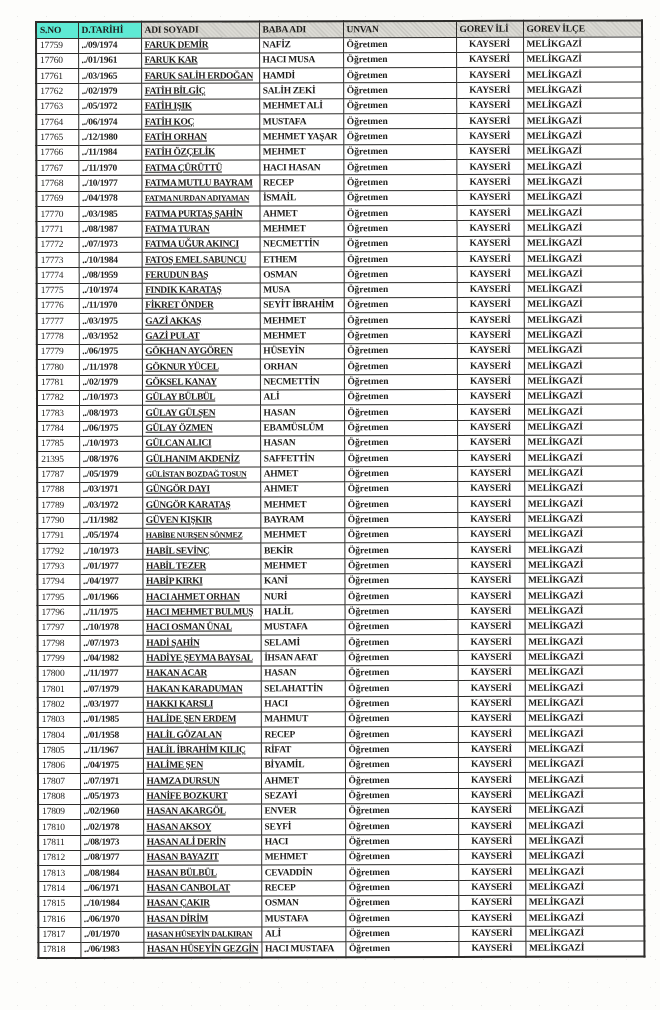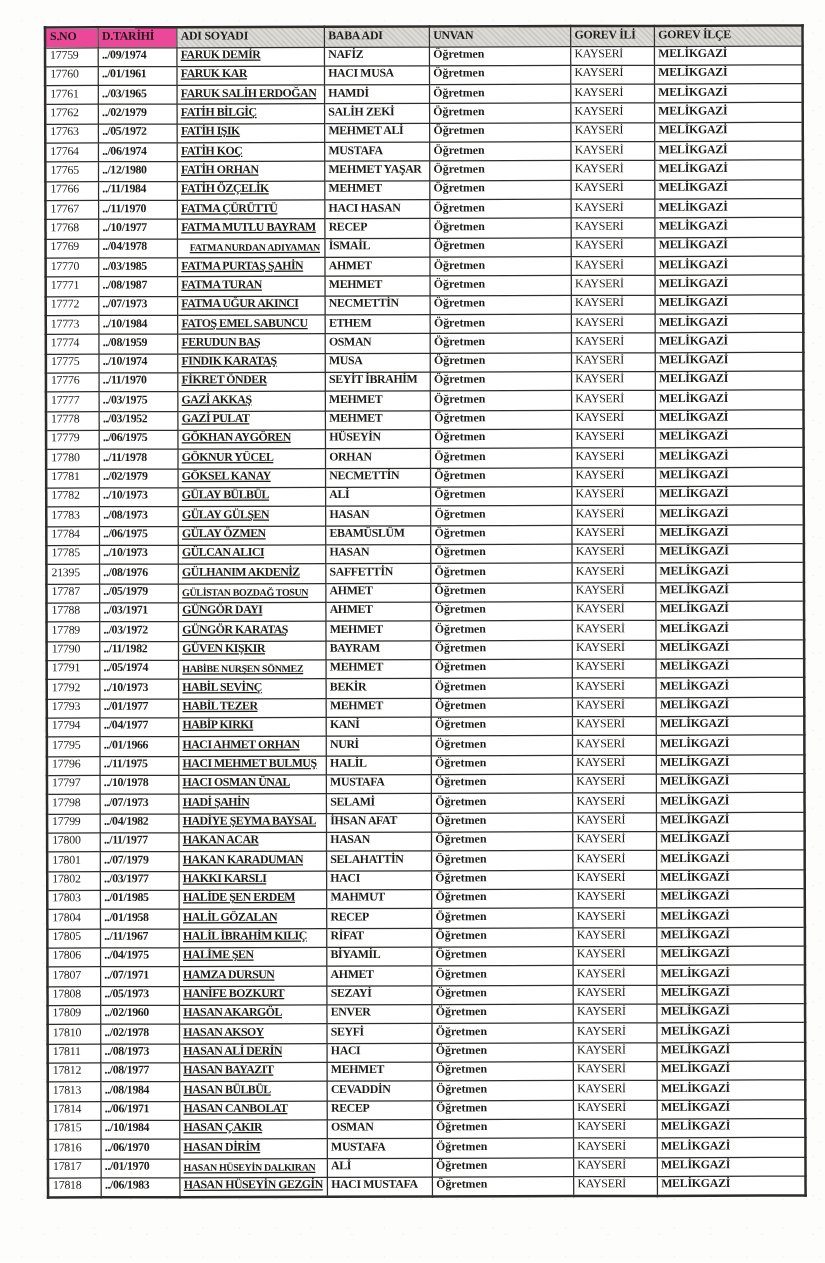--- a/index.html
+++ b/index.html
@@ -63,36 +63,36 @@
   }
   th.shaded {
     background-color: var(--header_shade, #dcdbd5);
     background-image: repeating-linear-gradient(
       45deg,
       rgba(0,0,0,0.10) 0 1px,
       transparent 1px 3px
     );
   }
   th.light {
-    background-color: #ec4899;
+    background-color: #5eead4;
   }
   tbody tr { height: 15.33px; }
   tbody td {
     font-size: 9.5px;
     padding: 0 3px;
     white-space: nowrap;
     overflow: hidden;
     line-height: 1;
   }
   td.c-sno    { font-weight: normal; letter-spacing: -0.2px; }
   td.c-date   { font-weight: bold; letter-spacing: -0.3px; }
   td.c-name   { font-weight: bold;   letter-spacing: -0.4px; text-decoration: underline; }
   td.c-father { font-weight: bold;   letter-spacing: -0.3px; }
   td.c-title  { font-weight: bold; }
-  td.c-prov   { font-weight: normal;   letter-spacing: -0.2px; }
+  td.c-prov   { font-weight: bold;   letter-spacing: -0.2px; text-align: center; }
   td.c-dist   { font-weight: bold;   letter-spacing: -0.2px; }
 </style>
 </head>
 <body>
 
 <div class="scan-page">
   <table class="personnel">
     <colgroup>
       <col class="w-sno">
         <col class="w-date">
@@ -200,21 +200,21 @@
           <td class="c-date">../10/1977</td>
           <td class="c-name">FATMA MUTLU BAYRAM</td>
           <td class="c-father">RECEP</td>
           <td class="c-title">Öğretmen</td>
           <td class="c-prov">KAYSERİ</td>
           <td class="c-dist">MELİKGAZİ</td>
         </tr>
         <tr>
           <td class="c-sno">17769</td>
           <td class="c-date">../04/1978</td>
-          <td class="c-name" style="font-size: 8px; letter-spacing: -0.3px; text-align: right;">FATMA NURDAN ADIYAMAN</td>
+          <td class="c-name" style="font-size: 8px; letter-spacing: -0.3px;">FATMA NURDAN ADIYAMAN</td>
           <td class="c-father">İSMAİL</td>
           <td class="c-title">Öğretmen</td>
           <td class="c-prov">KAYSERİ</td>
           <td class="c-dist">MELİKGAZİ</td>
         </tr>
         <tr>
           <td class="c-sno">17770</td>
           <td class="c-date">../03/1985</td>
           <td class="c-name">FATMA PURTAŞ ŞAHİN</td>
           <td class="c-father">AHMET</td>

